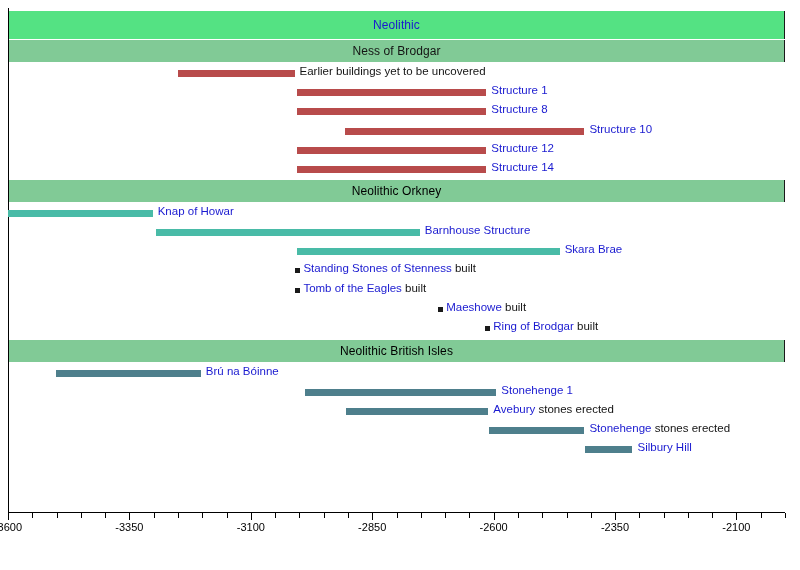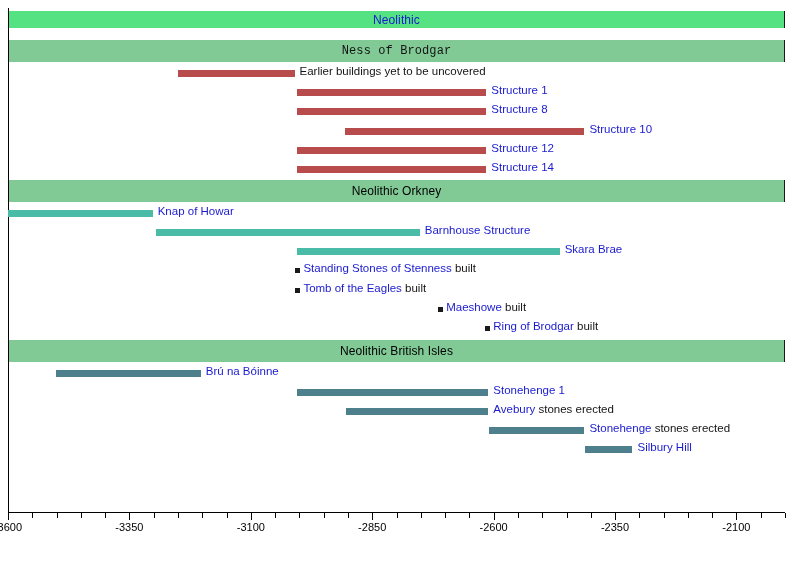--- a/index.html
+++ b/index.html
@@ -52,21 +52,21 @@
   .band-label{
     font-size:12px;
     color:#1a1ad0;
     letter-spacing:.1px;
     white-space:nowrap;
   }
   .band.era{background:#54e283;}
   .band.group{background:#81ca96;}
   .band.group .band-label{color:#000000;}
   .band.era .band-label{color:#1a1ad0;}
-  .band.group.dark-label .band-label{color:#141414;font-family:Liberation Mono, monospace;}
+  .band.group.dark-label .band-label{color:#141414;}
 
   
   .bar-row{position:absolute;height:18px;}
   .bar{
     position:absolute;
     top:6px;
     height:7px;
     border-radius:0;
   }
   .bar.brodgar{background:#b84b4b;}
@@ -134,21 +134,21 @@
       <div class="tick-label" style="left: 8px;">-3600</div>
       <div class="tick-label" style="left: 129.4px;">-3350</div>
       <div class="tick-label" style="left: 250.8px;">-3100</div>
       <div class="tick-label" style="left: 372.2px;">-2850</div>
       <div class="tick-label" style="left: 493.6px;">-2600</div>
       <div class="tick-label" style="left: 615px;">-2350</div>
       <div class="tick-label" style="left: 736.4px;">-2100</div>
     </div>
 
   <div id="content">
-      <div class="band era" style="top: 11px; height: 17px;">
+      <div class="band era" style="top: 11px; height: 28px;">
         <span class="band-label">Neolithic</span>
       </div>
       <div class="band group dark-label" style="top: 40px; height: 22px;">
         <span class="band-label">Ness of Brodgar</span>
       </div>
       <div class="bar-row" style="top: 64px; left: 0px; right: 0px;">
         <div class="bar brodgar" style="left: 178px; width: 116.6px;"></div>
         <div class="bar-label all-plain" style="left: 299.5px;"><span>Earlier buildings yet to be uncovered</span></div>
       </div>
       <div class="bar-row" style="top: 83.2px; left: 0px; right: 0px;">
@@ -202,21 +202,21 @@
         <div class="marker" style="left: 485.3px;"></div>
         <div class="bar-label" style="left: 493.3px;"><span>Ring of Brodgar</span><span class="plain"> built</span></div>
       </div>
       <div class="band group" style="top: 339.6px; height: 22px;">
         <span class="band-label">Neolithic British Isles</span>
       </div>
       <div class="bar-row" style="top: 363.6px; left: 0px; right: 0px;">
         <div class="bar isles" style="left: 56.1px; width: 144.7px;"></div>
         <div class="bar-label" style="left: 205.8px;"><span>Brú na Bóinne</span></div>
       </div>
-      <div class="bar-row" style="top: 382.8px; left: 0px; right: 0px;">
+      <div class="bar-row" style="top: 382.8px; left: 8px; right: 0px;">
         <div class="bar isles" style="left: 297.4px; width: 190.9px;"></div>
         <div class="bar-label" style="left: 493.3px;"><span>Stonehenge 1</span></div>
       </div>
       <div class="bar-row" style="top: 402px; left: 0px; right: 0px;">
         <div class="bar isles" style="left: 345.5px; width: 142.8px;"></div>
         <div class="bar-label" style="left: 493.3px;"><span>Avebury</span><span class="plain"> stones erected</span></div>
       </div>
       <div class="bar-row" style="top: 421.2px; left: 0px; right: 0px;">
         <div class="bar isles" style="left: 489.3px; width: 95.2px;"></div>
         <div class="bar-label" style="left: 589.4px;"><span>Stonehenge</span><span class="plain"> stones erected</span></div>

